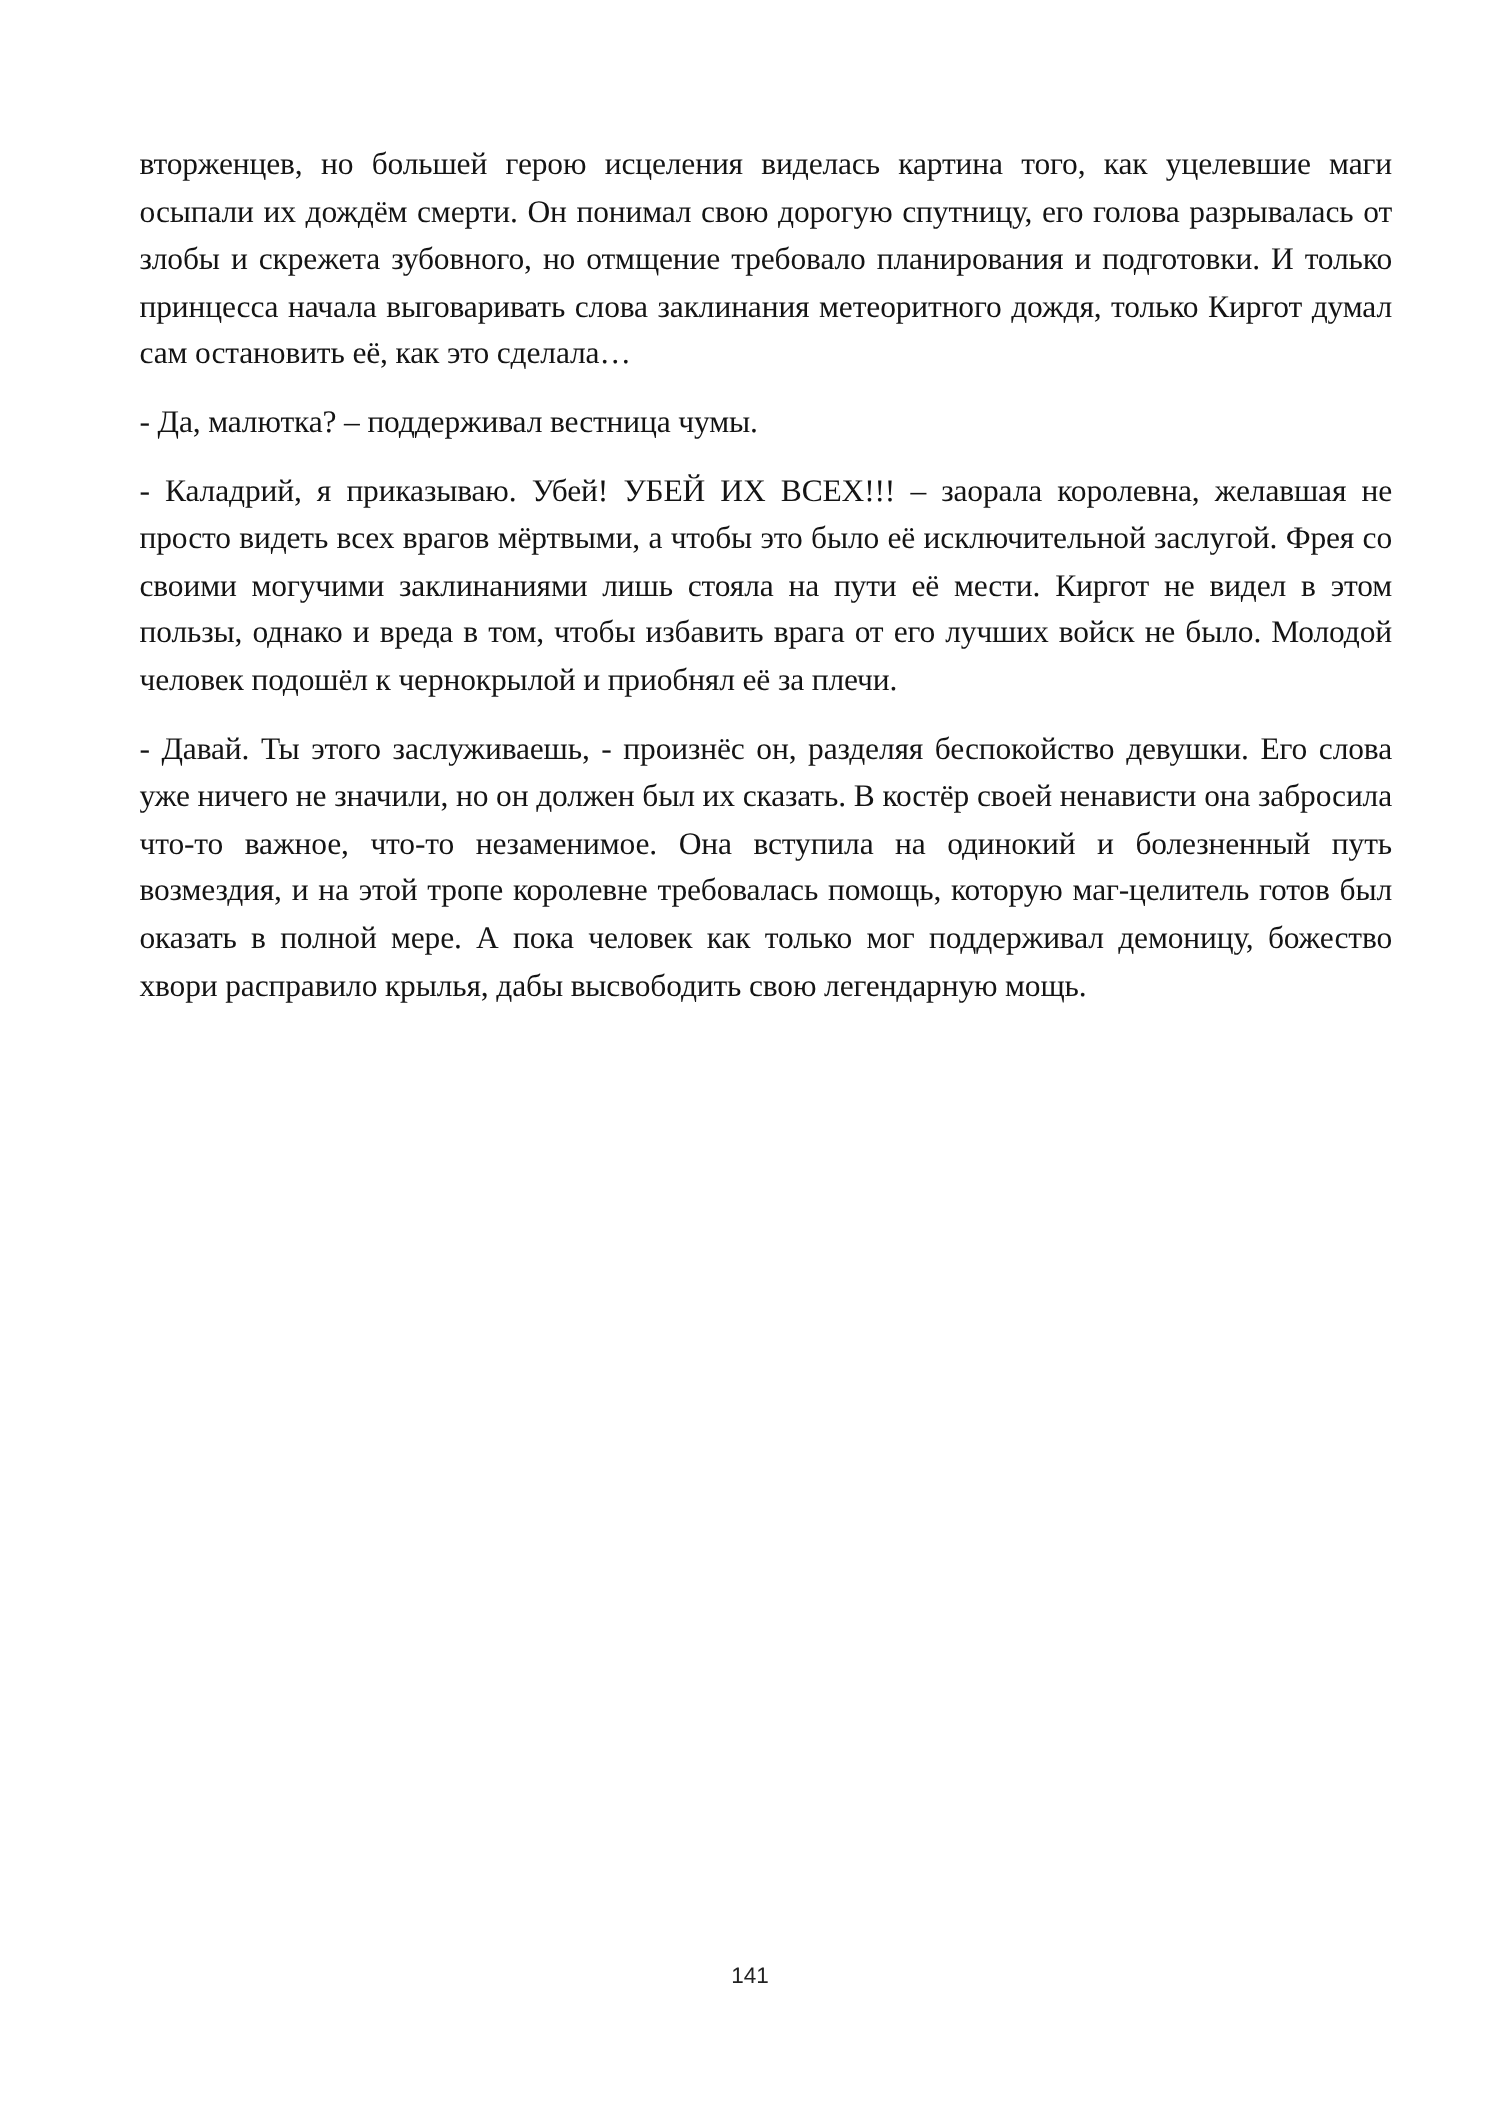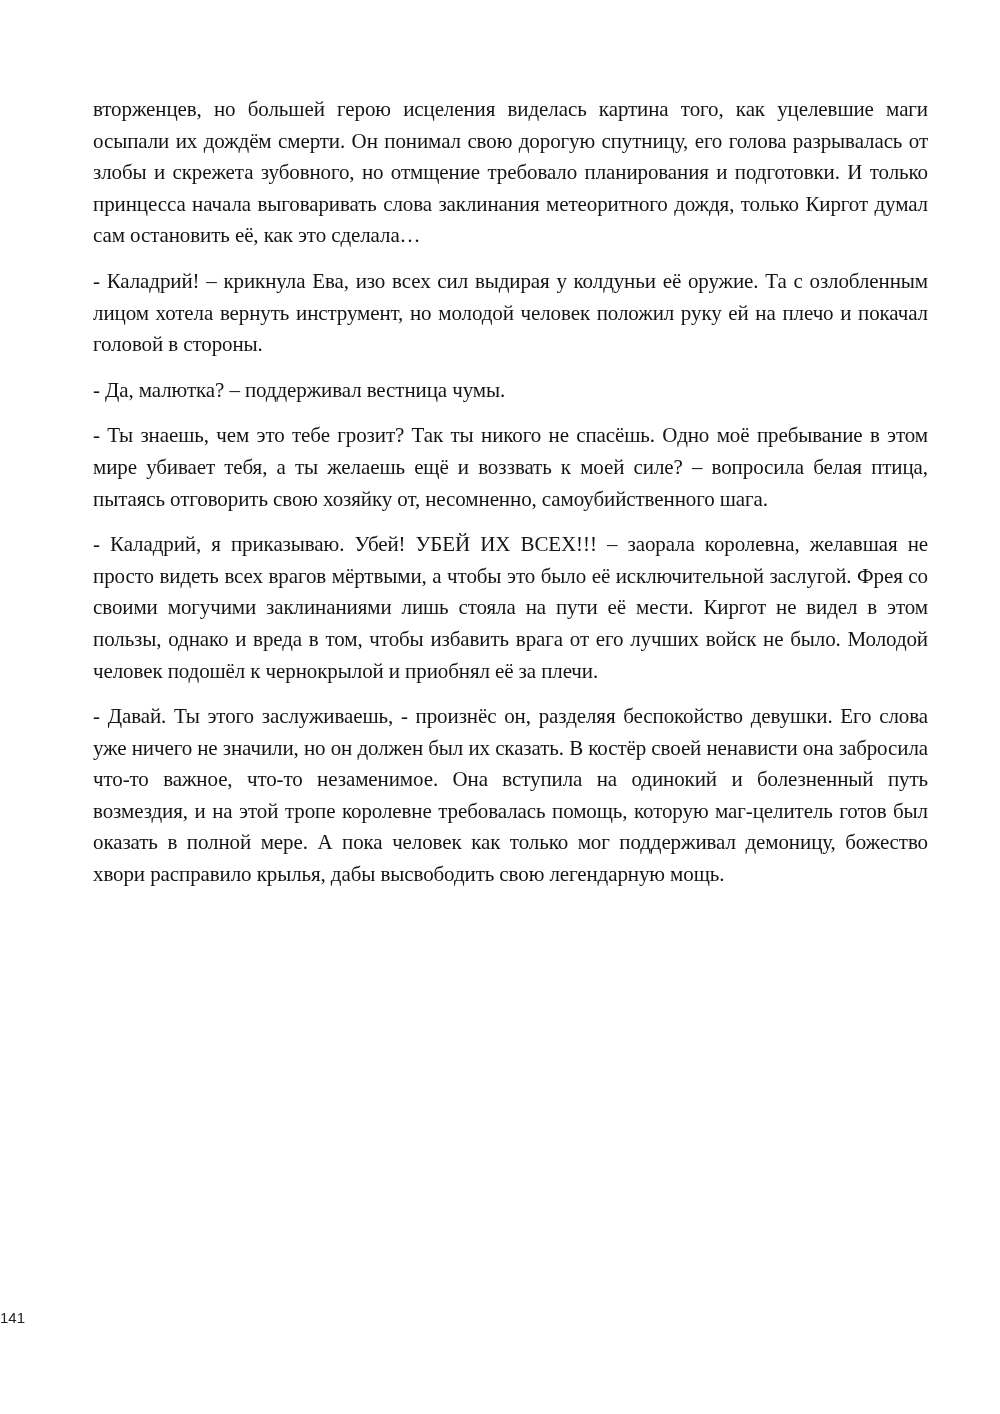--- a/index.html
+++ b/index.html
@@ -35,31 +35,30 @@
     .body-text p {
       margin: 0 0 14px 0;
       text-align: justify;
       hyphens: none;
     }
     .page-number {
       position: absolute;
       top: 1309px;
       left: 0;
       width: 1000px;
+      text-align: center;
       font-family: "Liberation Sans", "DejaVu Sans", sans-serif;
       font-size: 15px;
       color: #222222;
     }
   </style>
 </head>
 <body>
 
 <div class="page">
   <div class="body-text">
     <p>вторженцев, но большей герою исцеления виделась картина того, как уцелевшие маги осыпали их дождём смерти. Он понимал свою дорогую спутницу, его голова разрывалась от злобы и скрежета зубовного, но отмщение требовало планирования и подготовки. И только принцесса начала выговаривать слова заклинания метеоритного дождя, только Киргот думал сам остановить её, как это сделала…</p>
-    <p>- Каладрий! – крикнула Ева, изо всех сил выдирая у колдуньи её оружие. Та с озлобленным лицом хотела вернуть инструмент, но молодой человек положил руку ей на плечо и покачал головой в стороны.</p>
     <p>- Да, малютка? – поддерживал вестница чумы.</p>
-    <p>- Ты знаешь, чем это тебе грозит? Так ты никого не спасёшь. Одно моё пребывание в этом мире убивает тебя, а ты желаешь ещё и воззвать к моей силе? – вопросила белая птица, пытаясь отговорить свою хозяйку от, несомненно, самоубийственного шага.</p>
     <p>- Каладрий, я приказываю. Убей! УБЕЙ ИХ ВСЕХ!!! – заорала королевна, желавшая не просто видеть всех врагов мёртвыми, а чтобы это было её исключительной заслугой. Фрея со своими могучими заклинаниями лишь стояла на пути её мести. Киргот не видел в этом пользы, однако и вреда в том, чтобы избавить врага от его лучших войск не было. Молодой человек подошёл к чернокрылой и приобнял её за плечи.</p>
     <p>- Давай. Ты этого заслуживаешь, - произнёс он, разделяя беспокойство девушки. Его слова уже ничего не значили, но он должен был их сказать. В костёр своей ненависти она забросила что-то важное, что-то незаменимое. Она вступила на одинокий и болезненный путь возмездия, и на этой тропе королевне требовалась помощь, которую маг-целитель готов был оказать в полной мере. А пока человек как только мог поддерживал демоницу, божество хвори расправило крылья, дабы высвободить свою легендарную мощь.</p>
   </div>
   <div class="page-number">141</div>
 </div>
 
 </body></html>

